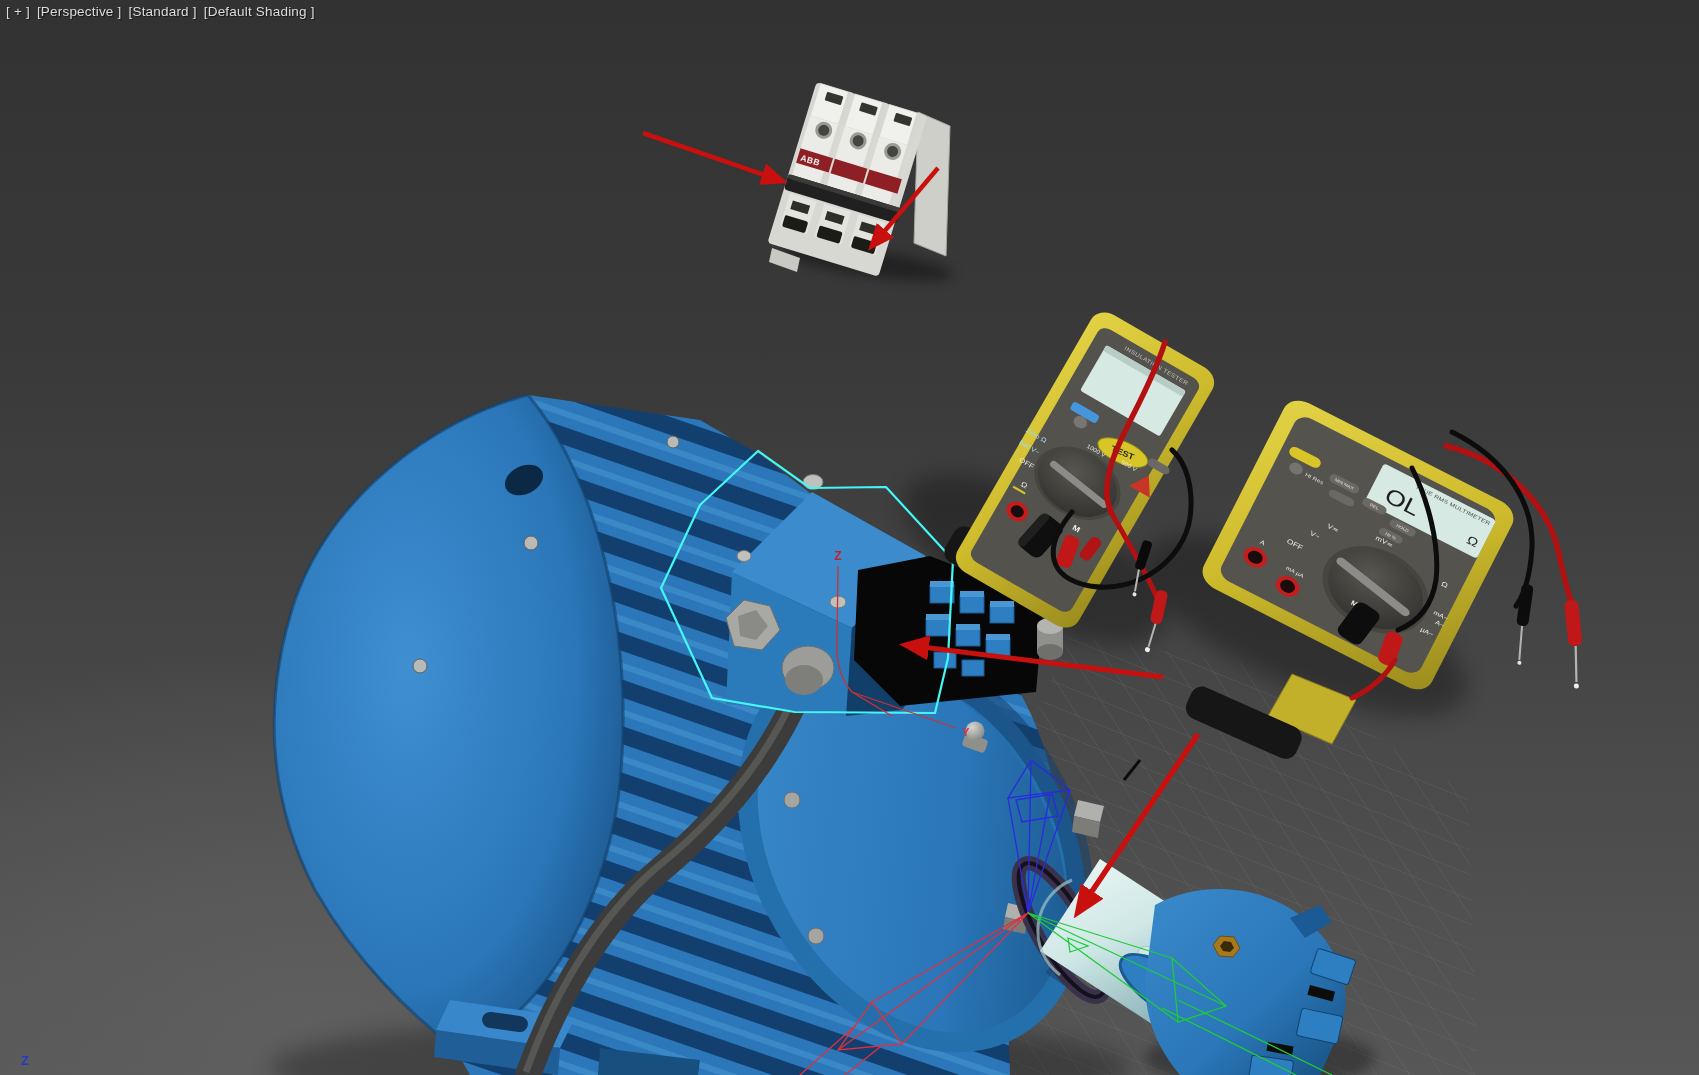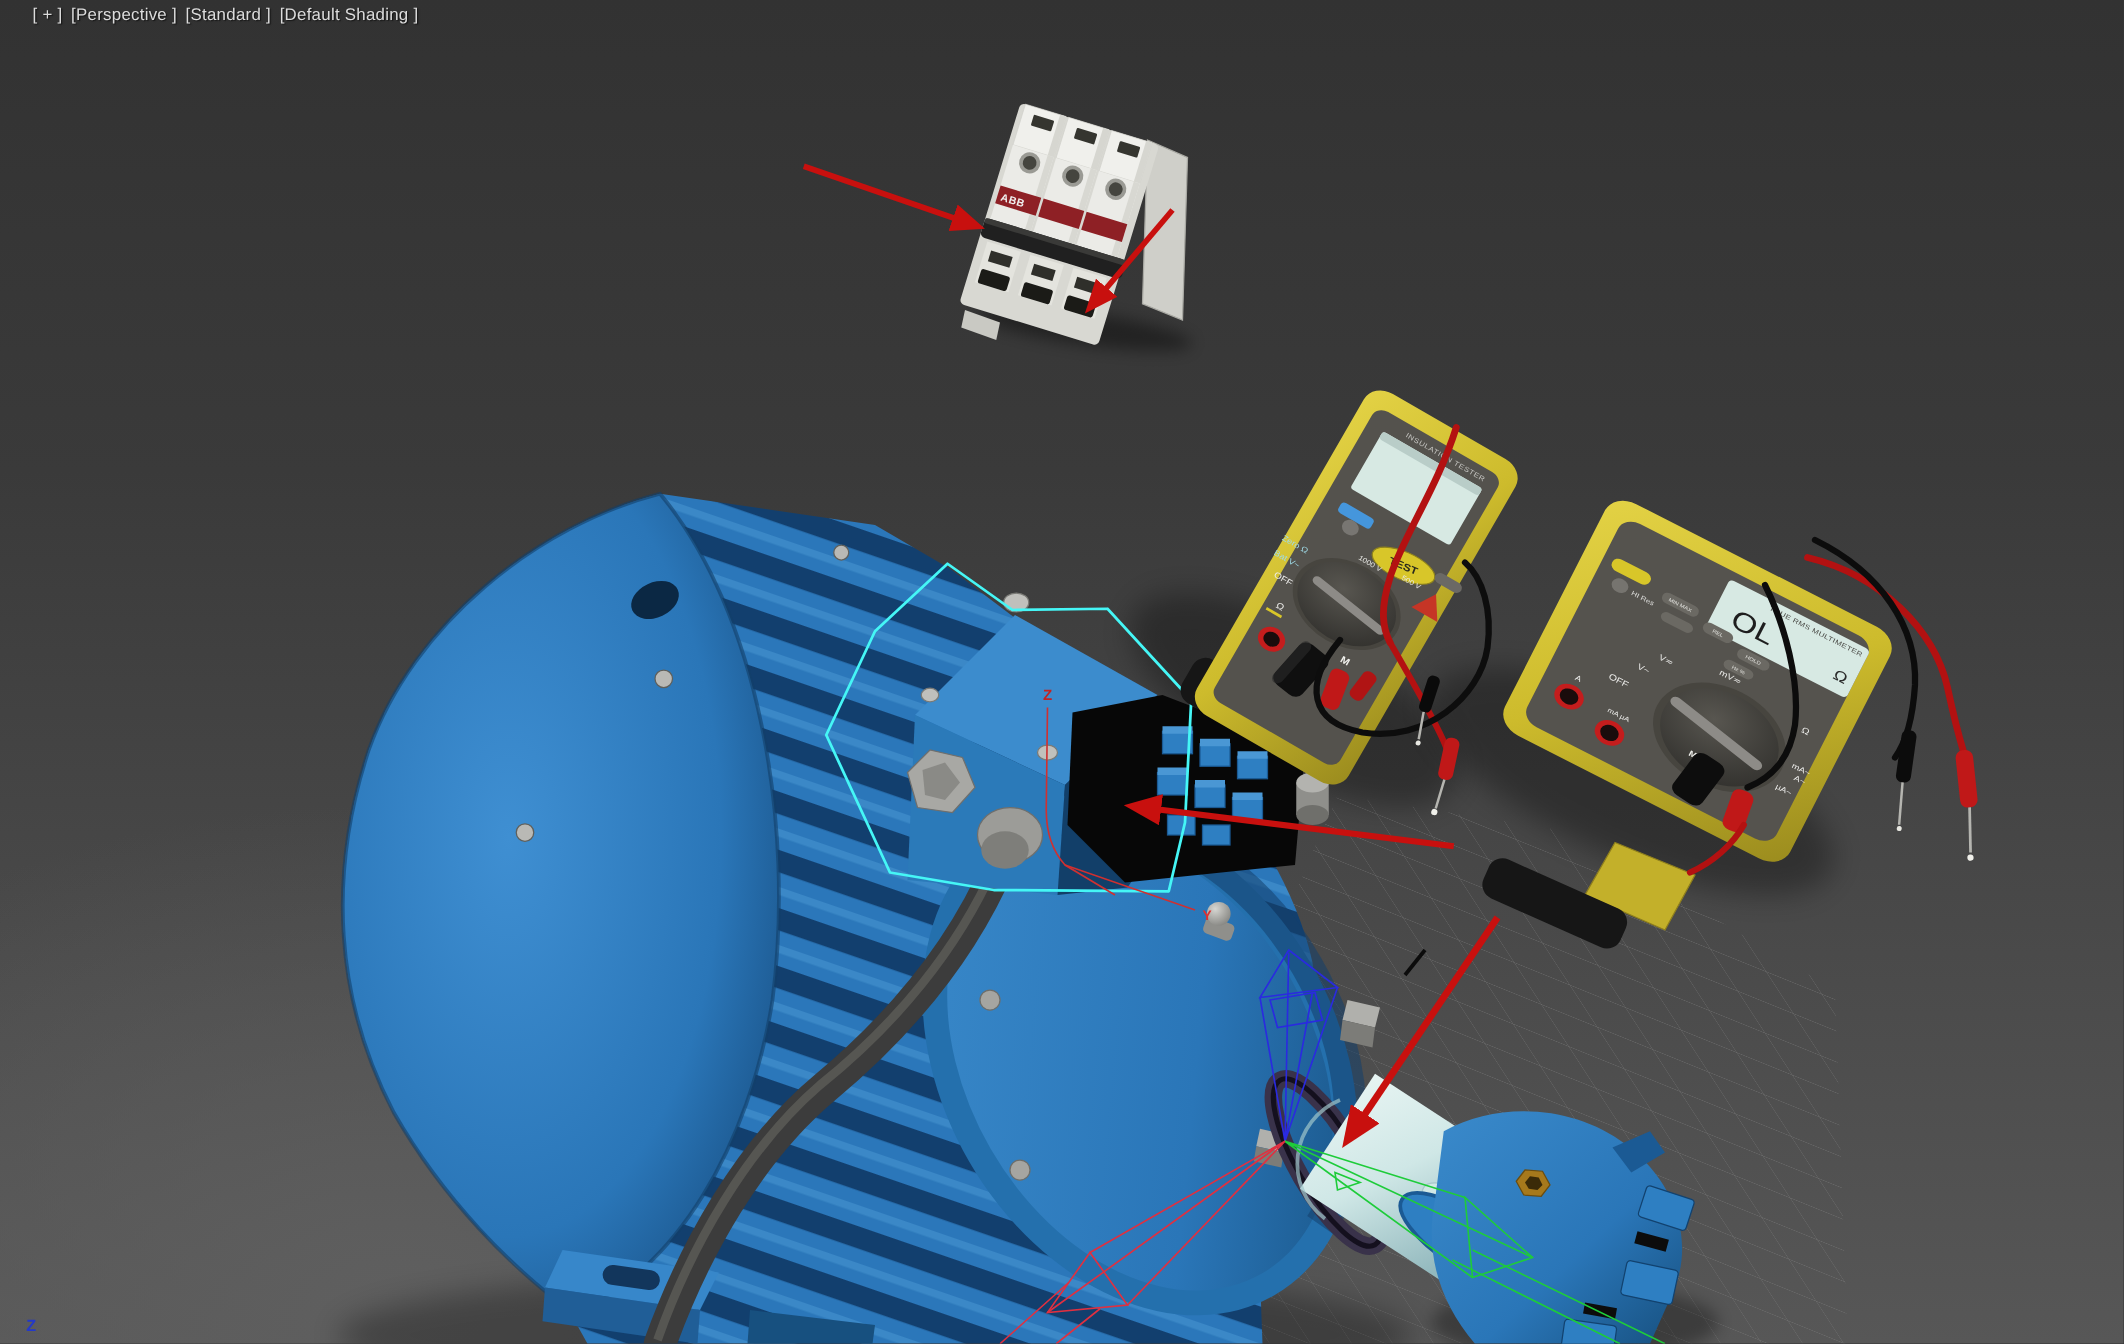--- a/index.html
+++ b/index.html
@@ -1,20 +1,20 @@
 <!DOCTYPE html>
 <html><head>
 <meta charset="utf-8">
 <style>
   html,body{margin:0;padding:0;background:#333;}
   #stage{position:relative;width:1699px;height:1075px;overflow:hidden;
          font-family:"Liberation Sans",sans-serif;background:#3a3a3a;}
   #viewport-label{position:absolute;top:4px;left:6px;z-index:10;
     color:#dcdcdc;font-size:13.5px;letter-spacing:.2px;
-    text-shadow:1px 1px 1px rgba(0,0,0,.6);margin-left:20px;}
+    text-shadow:1px 1px 1px rgba(0,0,0,.6);}
   #viewport-label span{margin-right:7px;cursor:pointer;}
   svg text{font-family:"Liberation Sans",sans-serif;}
 </style>
 </head>
 <body>
 
 <div id="stage">
 
   <div id="viewport-label">
     <span>[ + ]</span><span>[Perspective ]</span><span>[Standard ]</span><span>[Default Shading ]</span>

